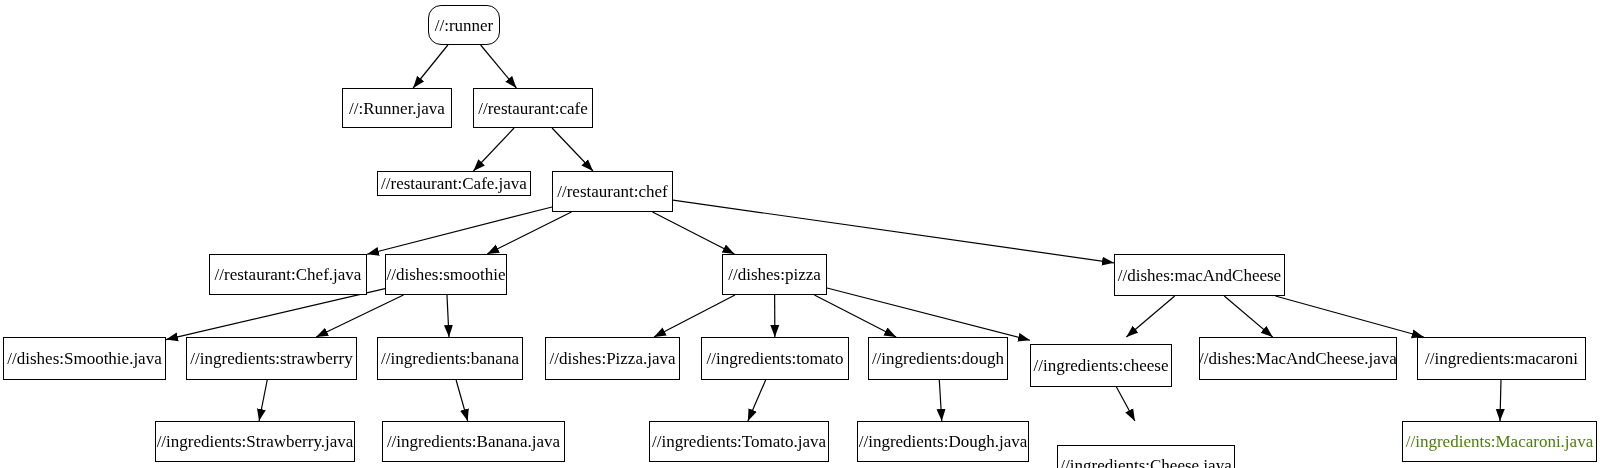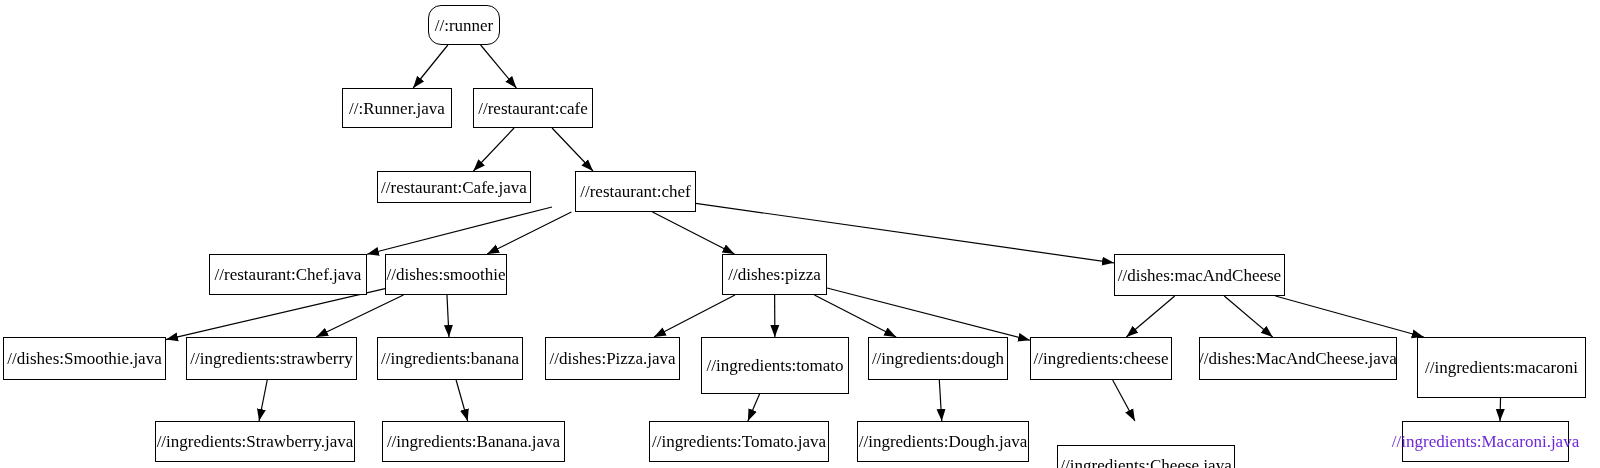--- a/index.html
+++ b/index.html
@@ -65,35 +65,35 @@
         <line x1="765.6746987951807" y1="380" x2="747.8915662650602" y2="421" stroke="#000000" stroke-width="1.2" marker-end="url(#arrowhead)"></line>
         <line x1="939.2951807228916" y1="380" x2="941.7650602409639" y2="421" stroke="#000000" stroke-width="1.2" marker-end="url(#arrowhead)"></line>
         <line x1="1112.6566265060242" y1="380" x2="1134.8855421686746" y2="421" stroke="#000000" stroke-width="1.2" marker-end="url(#arrowhead)"></line>
         <line x1="1500.9819277108434" y1="380" x2="1499.9939759036145" y2="421" stroke="#000000" stroke-width="1.2" marker-end="url(#arrowhead)"></line>
       </g>
   </svg>
   <div id="nodes">
       <div class="node" style="left: 428px; top: 5px; width: 72px; height: 40px; background: rgb(255, 255, 255); border-color: rgb(0, 0, 0); color: rgb(0, 0, 0); border-radius: 13px;">//:runner</div>
       <div class="node" style="left: 342px; top: 88px; width: 110px; height: 40px; background: rgb(255, 255, 255); border-color: rgb(0, 0, 0); color: rgb(0, 0, 0);">//:Runner.java</div>
       <div class="node" style="left: 473px; top: 88px; width: 120px; height: 40px; background: rgb(255, 255, 255); border-color: rgb(0, 0, 0); color: rgb(0, 0, 0);">//restaurant:cafe</div>
-      <div class="node" style="left: 377px; top: 171px; width: 154px; height: 32px; background: rgb(255, 255, 255); border-color: rgb(0, 0, 0); color: rgb(0, 0, 0);">//restaurant:Cafe.java</div>
-      <div class="node" style="left: 552px; top: 171px; width: 121px; height: 41px; background: rgb(255, 255, 255); border-color: rgb(0, 0, 0); color: rgb(0, 0, 0); margin-left: 23px;">//restaurant:chef</div>
+      <div class="node" style="left: 377px; top: 171px; width: 154px; height: 25px; background: rgb(255, 255, 255); border-color: rgb(0, 0, 0); color: rgb(0, 0, 0);">//restaurant:Cafe.java</div>
+      <div class="node" style="left: 552px; top: 171px; width: 121px; height: 41px; background: rgb(255, 255, 255); border-color: rgb(0, 0, 0); color: rgb(0, 0, 0);">//restaurant:chef</div>
       <div class="node" style="left: 209px; top: 254px; width: 158px; height: 41px; background: rgb(255, 255, 255); border-color: rgb(0, 0, 0); color: rgb(0, 0, 0);">//restaurant:Chef.java</div>
       <div class="node" style="left: 385px; top: 254px; width: 122px; height: 41px; background: rgb(255, 255, 255); border-color: rgb(0, 0, 0); color: rgb(0, 0, 0); text-align: center;">//dishes:smoothie</div>
       <div class="node" style="left: 722px; top: 254px; width: 105px; height: 41px; background: rgb(255, 255, 255); border-color: rgb(0, 0, 0); color: rgb(0, 0, 0);">//dishes:pizza</div>
       <div class="node" style="left: 1114px; top: 254px; width: 171px; height: 42px; background: rgb(255, 255, 255); border-color: rgb(0, 0, 0); color: rgb(0, 0, 0);">//dishes:macAndCheese</div>
       <div class="node" style="left: 3px; top: 337px; width: 163px; height: 43px; background: rgb(255, 255, 255); border-color: rgb(0, 0, 0); color: rgb(0, 0, 0);">//dishes:Smoothie.java</div>
       <div class="node" style="left: 186px; top: 337px; width: 171px; height: 43px; background: rgb(255, 255, 255); border-color: rgb(0, 0, 0); color: rgb(0, 0, 0);">//ingredients:strawberry</div>
       <div class="node" style="left: 377px; top: 337px; width: 146px; height: 43px; background: rgb(255, 255, 255); border-color: rgb(0, 0, 0); color: rgb(0, 0, 0);">//ingredients:banana</div>
       <div class="node" style="left: 545px; top: 337px; width: 135px; height: 43px; background: rgb(255, 255, 255); border-color: rgb(0, 0, 0); color: rgb(0, 0, 0);">//dishes:Pizza.java</div>
-      <div class="node" style="left: 701px; top: 337px; width: 148px; height: 57px; background: rgb(255, 255, 255); border-color: rgb(0, 0, 0); color: rgb(0, 0, 0);">//ingredients:tomato</div>
+      <div class="node" style="left: 701px; top: 337px; width: 148px; height: 43px; background: rgb(255, 255, 255); border-color: rgb(0, 0, 0); color: rgb(0, 0, 0);">//ingredients:tomato</div>
       <div class="node" style="left: 868px; top: 337px; width: 140px; height: 43px; background: rgb(255, 255, 255); border-color: rgb(0, 0, 0); color: rgb(0, 0, 0);">//ingredients:dough</div>
-      <div class="node" style="left: 1030px; top: 337px; width: 142px; height: 43px; background: rgb(255, 255, 255); border-color: rgb(0, 0, 0); color: rgb(0, 0, 0);">//ingredients:cheese</div>
+      <div class="node" style="left: 1030px; top: 344px; width: 142px; height: 43px; background: rgb(255, 255, 255); border-color: rgb(0, 0, 0); color: rgb(0, 0, 0);">//ingredients:cheese</div>
       <div class="node" style="left: 1199px; top: 337px; width: 198px; height: 43px; background: rgb(255, 255, 255); border-color: rgb(0, 0, 0); color: rgb(0, 0, 0);">//dishes:MacAndCheese.java</div>
-      <div class="node" style="left: 1417px; top: 337px; width: 169px; height: 61px; background: rgb(255, 255, 255); border-color: rgb(0, 0, 0); color: rgb(0, 0, 0);">//ingredients:macaroni</div>
+      <div class="node" style="left: 1417px; top: 337px; width: 169px; height: 43px; background: rgb(255, 255, 255); border-color: rgb(0, 0, 0); color: rgb(0, 0, 0);">//ingredients:macaroni</div>
       <div class="node" style="left: 155px; top: 421px; width: 200px; height: 41px; background: rgb(255, 255, 255); border-color: rgb(0, 0, 0); color: rgb(0, 0, 0);">//ingredients:Strawberry.java</div>
       <div class="node" style="left: 382px; top: 421px; width: 183px; height: 41px; background: rgb(255, 255, 255); border-color: rgb(0, 0, 0); color: rgb(0, 0, 0);">//ingredients:Banana.java</div>
       <div class="node" style="left: 649px; top: 421px; width: 180px; height: 41px; background: rgb(255, 255, 255); border-color: rgb(0, 0, 0); color: rgb(0, 0, 0);">//ingredients:Tomato.java</div>
       <div class="node" style="left: 857px; top: 421px; width: 172px; height: 41px; background: rgb(255, 255, 255); border-color: rgb(0, 0, 0); color: rgb(0, 0, 0);">//ingredients:Dough.java</div>
       <div class="node" style="left: 1057px; top: 421px; width: 178px; height: 41px; background: rgb(255, 255, 255); border-color: rgb(0, 0, 0); color: rgb(0, 0, 0); margin-top: 24px;">//ingredients:Cheese.java</div>
-      <div class="node" style="left: 1402px; top: 421px; width: 167px; height: 41px; background: rgb(255, 255, 255); border-color: rgb(0, 0, 0); color: #6d28d9;">//ingredients:Macaroni.java</div>
+      <div class="node" style="left: 1402px; top: 421px; width: 195px; height: 41px; background: rgb(255, 255, 255); border-color: rgb(0, 0, 0); color: #4d7c0f;">//ingredients:Macaroni.java</div>
     </div>
 </div>
 
 </body></html>

